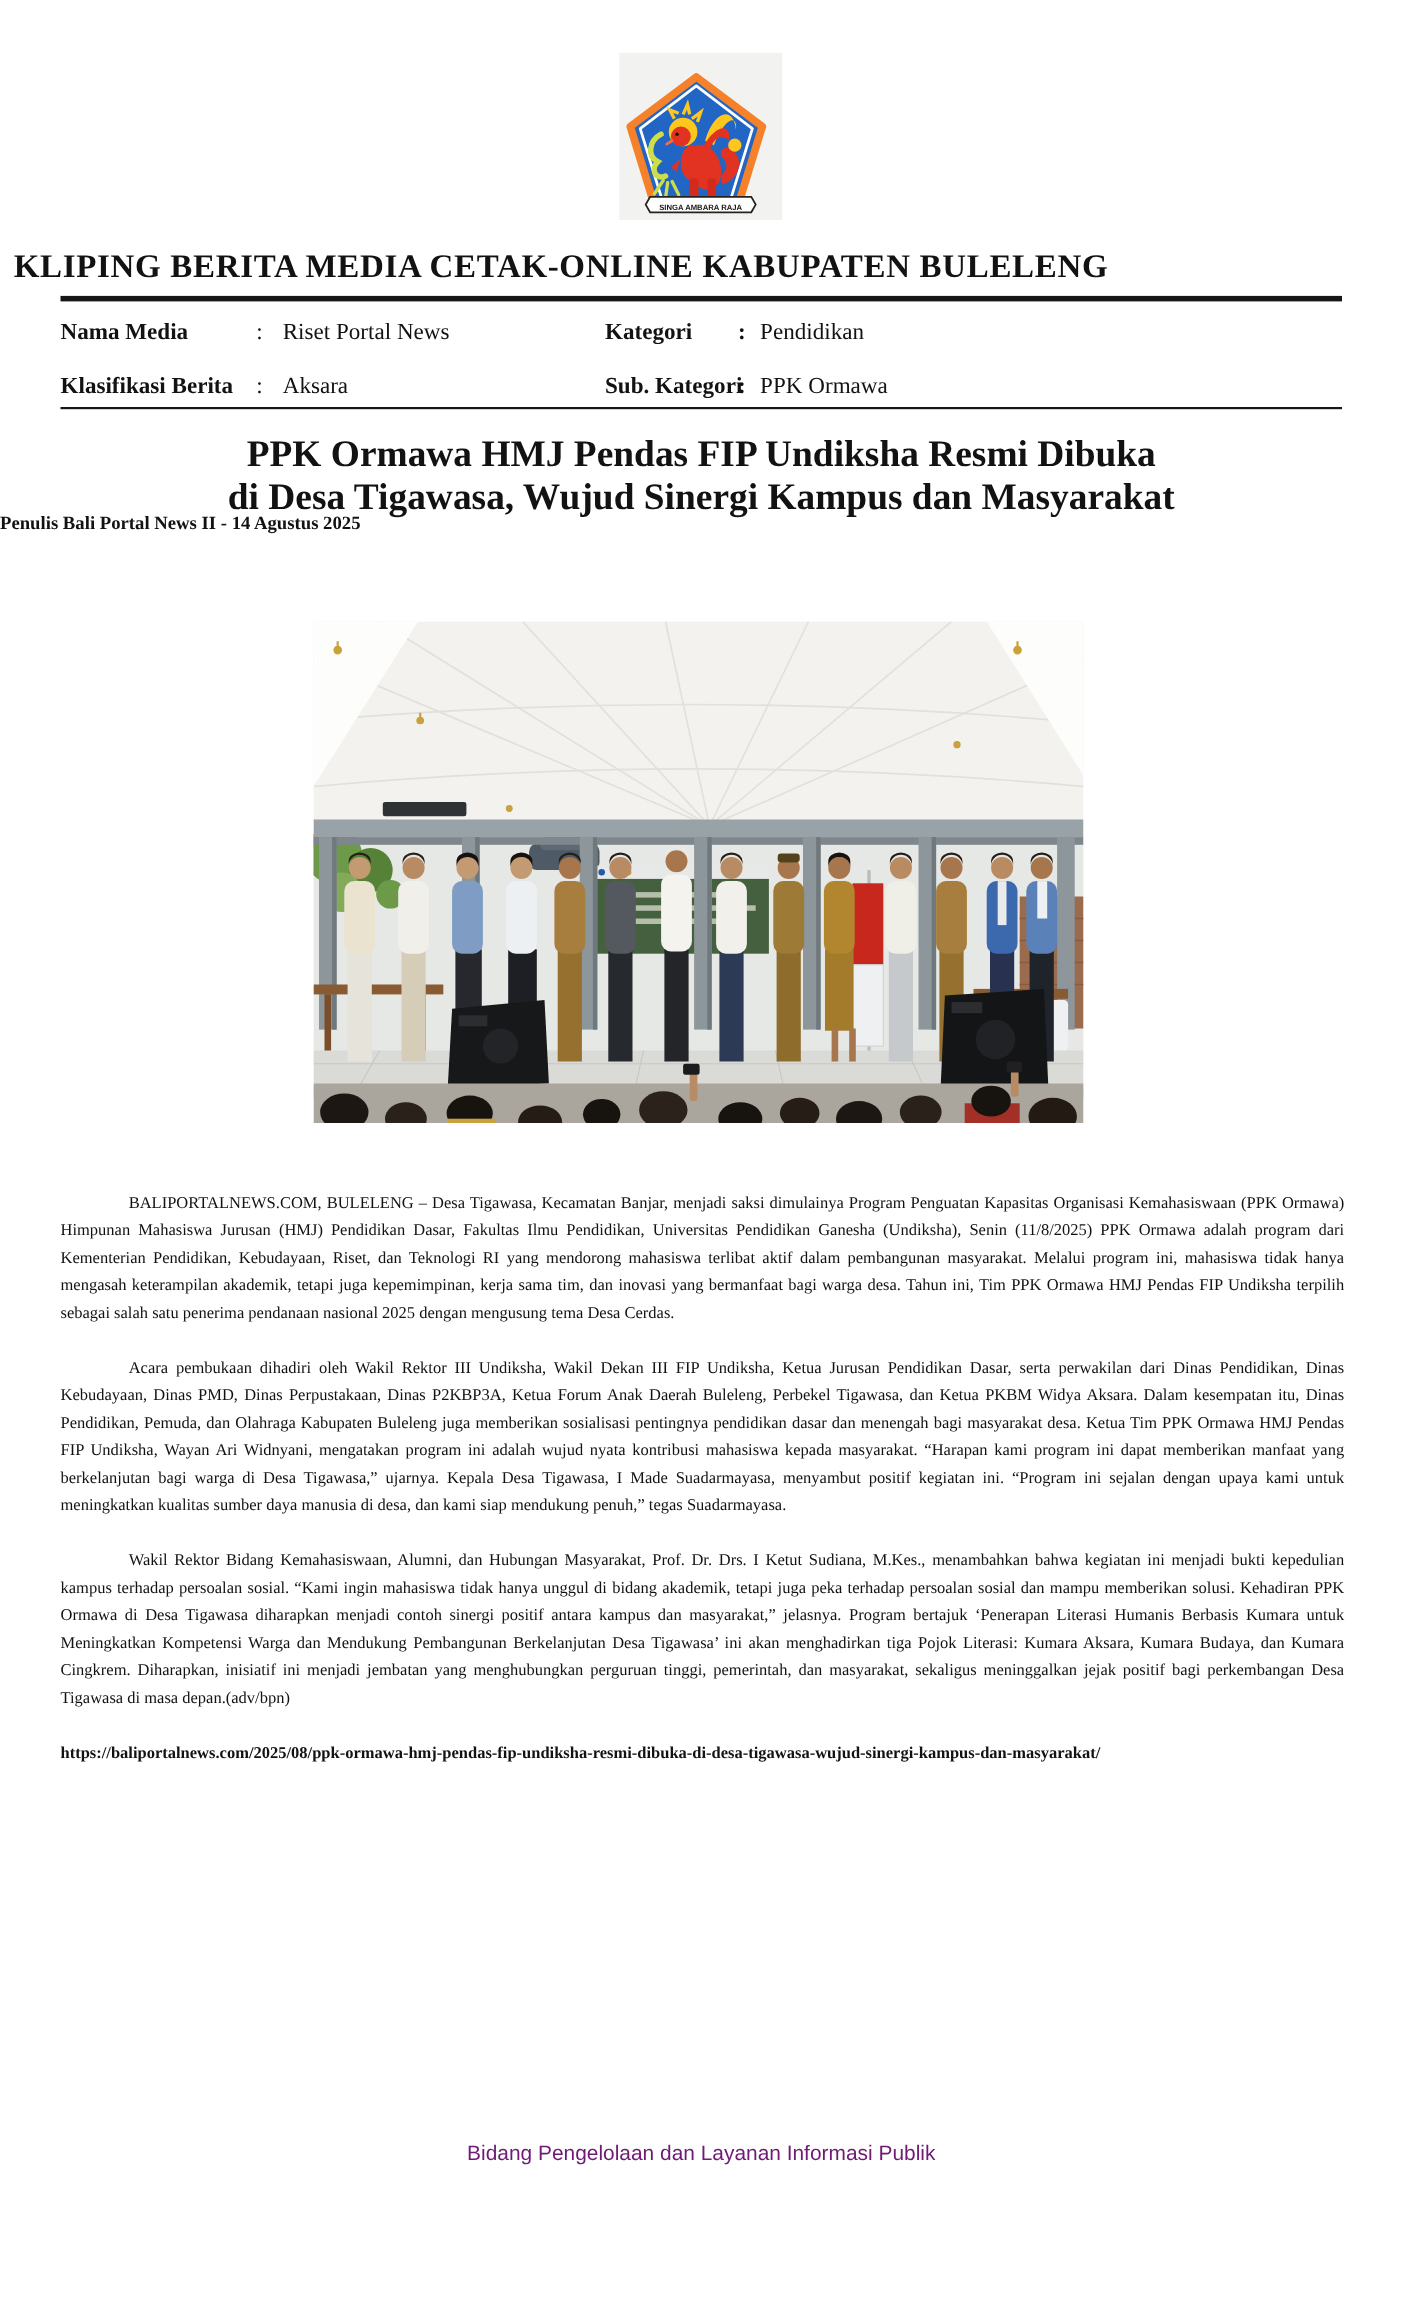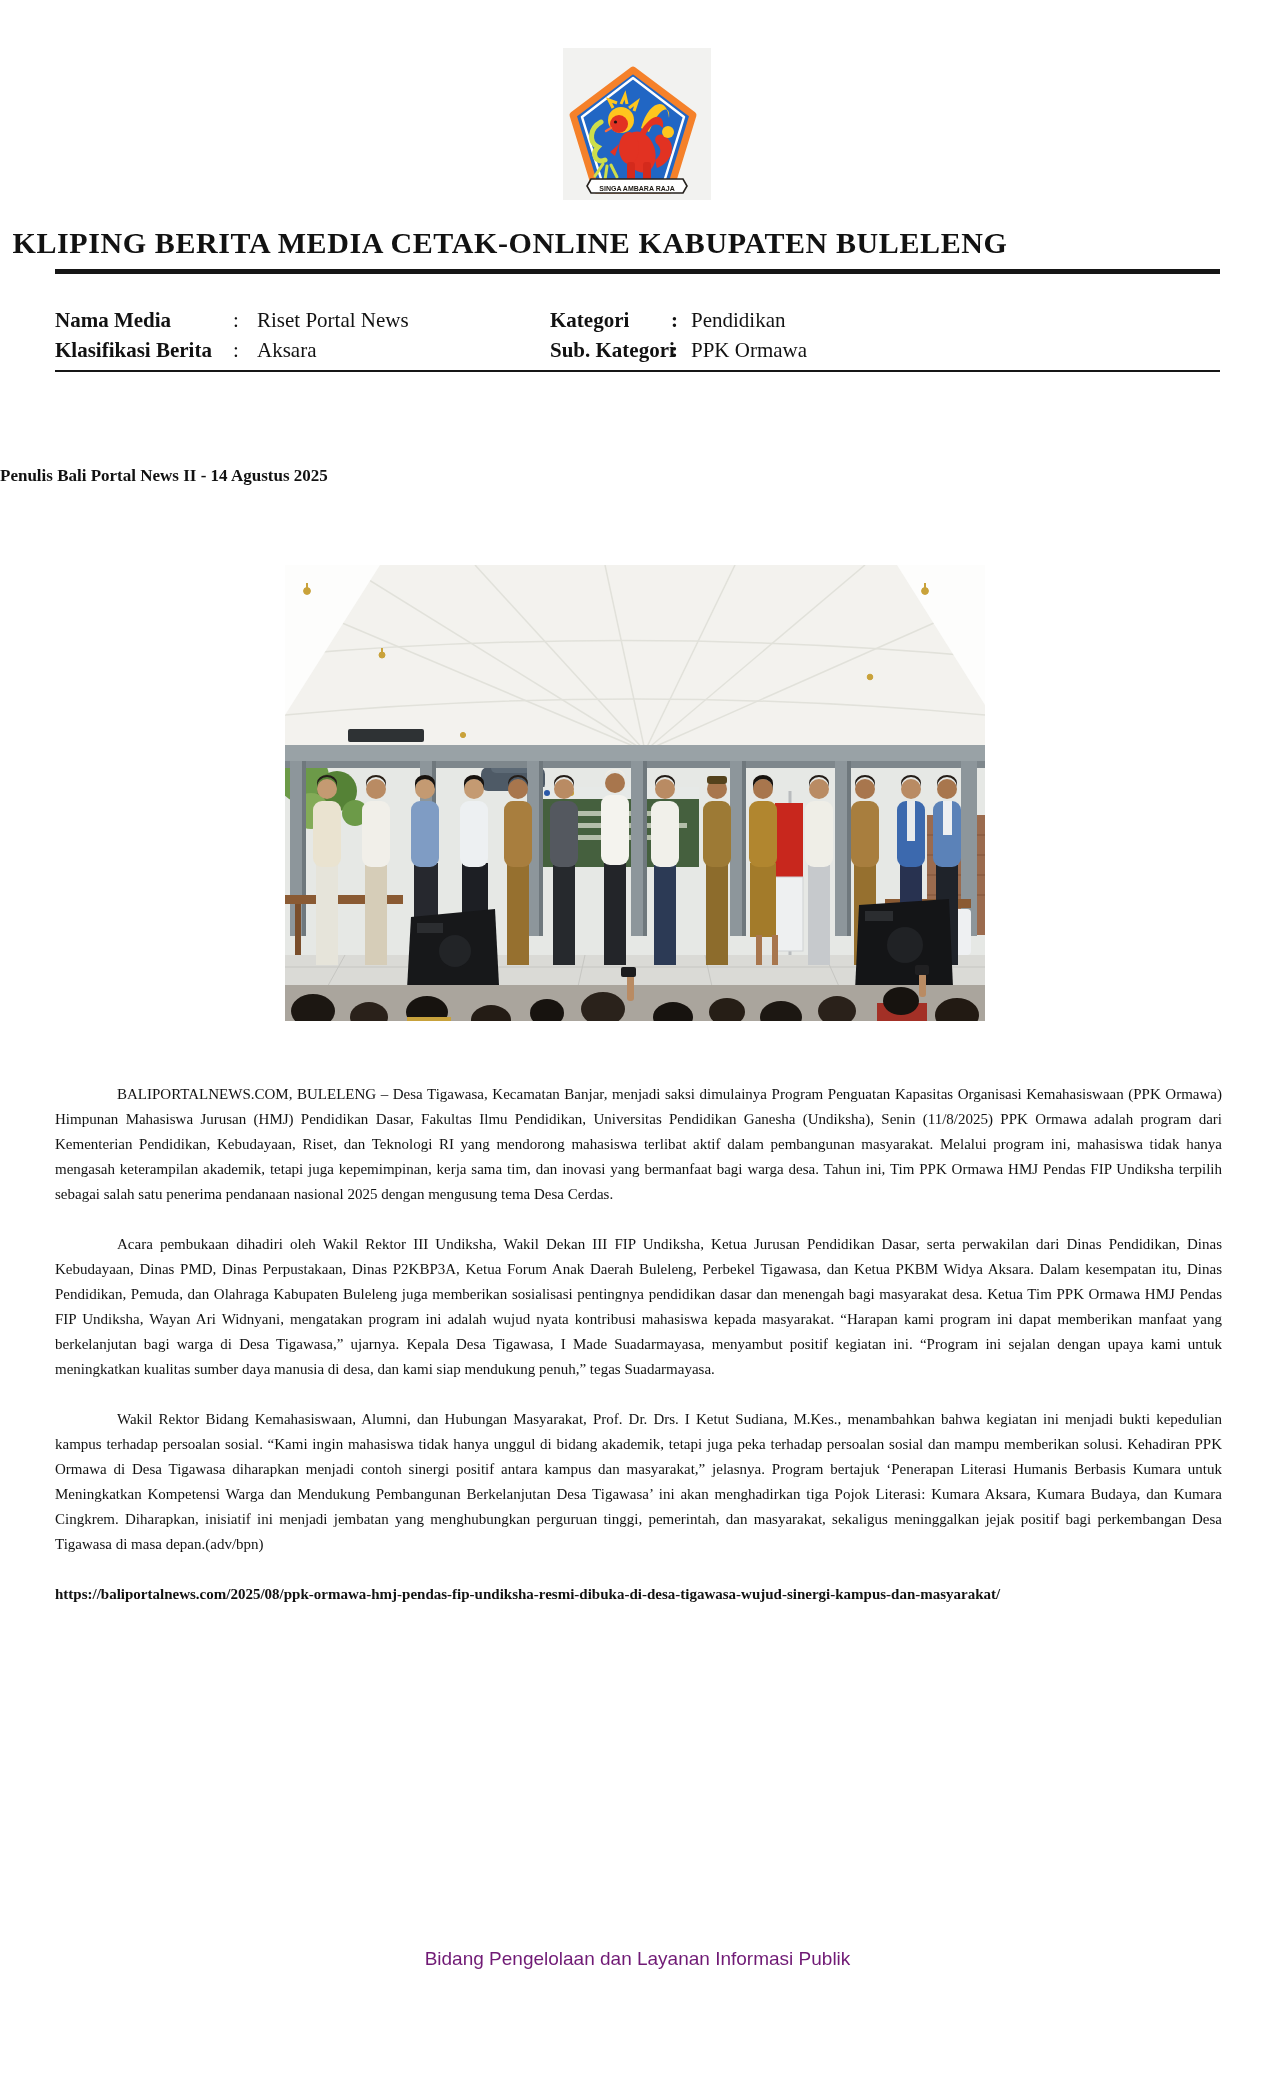--- a/index.html
+++ b/index.html
@@ -15,21 +15,21 @@
   .rule-thick{top:269px;height:5px;}
   .rule-thin{top:370px;height:2px;}
 
   .meta-row{position:absolute;left:55px;width:1165px;height:28px;font-size:21px;}
   .meta-row .m-lbl{position:absolute;left:0;font-weight:bold;}
   .meta-row .m-col{position:absolute;left:178px;}
   .meta-row .m-val{position:absolute;left:202px;}
   .meta-row .m-lbl2{position:absolute;left:495px;font-weight:bold;}
   .meta-row .m-col2{position:absolute;left:616px;font-weight:bold;}
   .meta-row .m-val2{position:absolute;left:636px;}
-  .meta-row.r1{top:308px;}
+  .meta-row.r1{top:289px;}
   .meta-row.r2{top:338px;}
 
   .article-title{position:absolute;left:0;top:394px;width:1275px;text-align:center;
                  font-size:34px;font-weight:bold;line-height:39px;}
   .byline{position:absolute;left:0;top:466px;width:1275px;text-align:left;
           font-size:17px;font-weight:bold;}
 
   .photo{position:absolute;left:285px;top:565px;width:700px;height:456px;margin:0;}
   .photo svg{display:block;}
 
@@ -98,20 +98,24 @@
     <span class="m-lbl">Klasifikasi Berita</span>
     <span class="m-col">:</span>
     <span class="m-val">Aksara</span>
     <span class="m-lbl2">Sub. Kategori</span>
     <span class="m-col2">:</span>
     <span class="m-val2">PPK Ormawa</span>
   </div>
 
   <div class="rule rule-thin"></div>
 
+  <div class="article-title">
+    <div>PPK Ormawa HMJ Pendas FIP Undiksha Resmi Dibuka</div>
+    <div>di Desa Tigawasa, Wujud Sinergi Kampus dan Masyarakat</div>
+  </div>
   <div class="byline">Penulis Bali Portal News II - 14 Agustus 2025</div>
 
   <figure class="photo">
     <svg width="700" height="456" viewBox="0 0 700 456">
       <rect x="0" y="0" width="700" height="456" fill="#f1f1ee"></rect>
 
       <rect x="0" y="0" width="700" height="186" fill="#f3f2ee"></rect>
       <g stroke="#e1e1da" stroke-width="1.5">
         <line x1="360" y1="186" x2="-80" y2="0"></line>
           <line x1="360" y1="186" x2="60" y2="0"></line>

